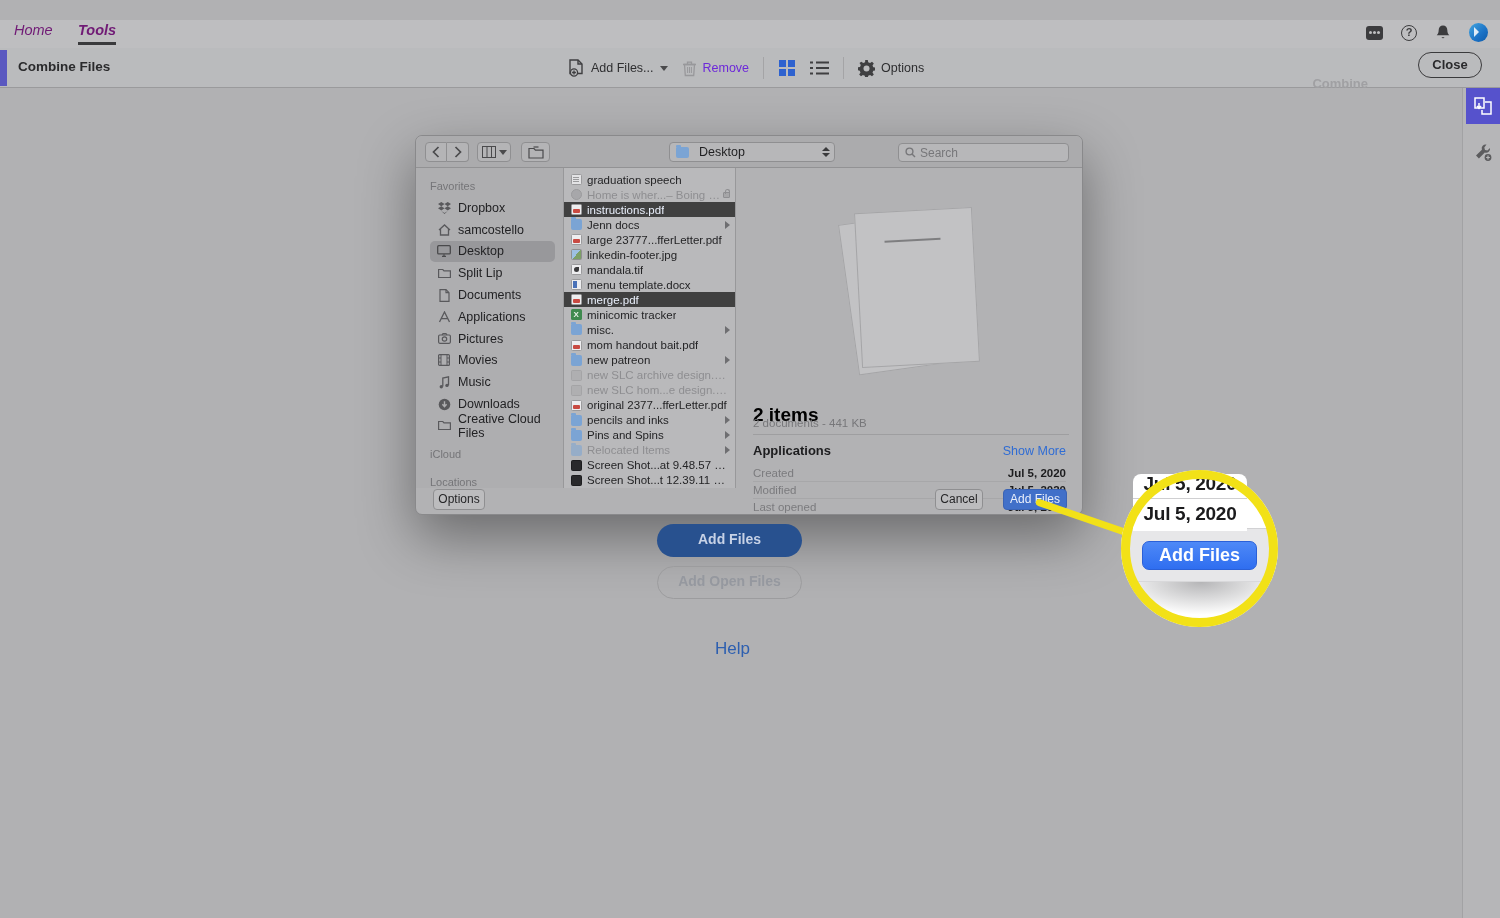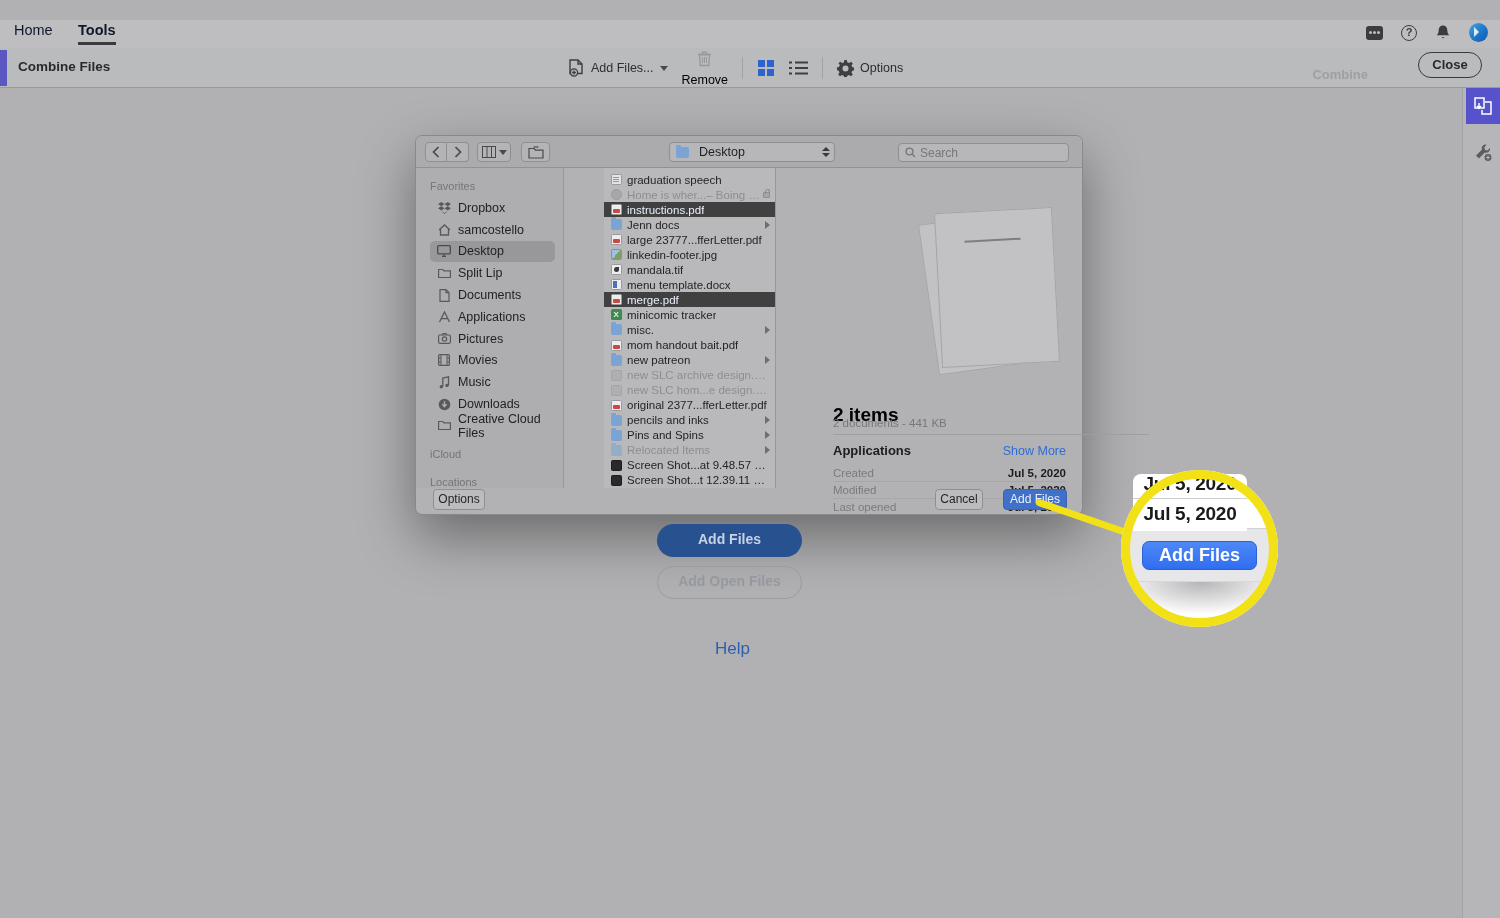--- a/index.html
+++ b/index.html
@@ -8,41 +8,41 @@
   #screen { position:relative; width:1500px; height:918px; background:#b1b1b3; overflow:hidden; }
 
   
   .titlebar { position:absolute; left:0; top:0; width:1500px; height:20px; background:#bebec0; }
   .traffic { position:absolute; left:7px; top:4px; display:flex; gap:8px; }
   .light { width:12px; height:12px; border-radius:50%; background:#a9a9ab; border:1px solid #96969a; }
   .win-title { position:absolute; left:0; right:0; top:3px; text-align:center; font-size:12px; color:#3a3a3c; }
 
   
   .tabbar { position:absolute; left:0; top:20px; width:1500px; height:28px; background:#bebec0; }
-  .tab { position:absolute; top:2px; font-size:14.5px; color:#0f172a; cursor:default; }
+  .tab { position:absolute; top:2px; font-size:14.5px; color:#701a75; cursor:default;font-style:italic; }
   .tab-home { left:14px; }
   .tab-tools { left:78px; font-weight:bold; }
   .tab-tools::after { content:""; position:absolute; left:0; right:0; bottom:-7px; height:3px; background:#3a3a3c; }
   .tabbar-icons { position:absolute; right:12px; top:3px; display:flex; align-items:center; gap:18px; }
   .chat-ic { width:17px; height:14px; background:#3c3c3e; border-radius:3px; position:relative; }
   .chat-ic::before { content:""; position:absolute; left:3px; top:5px; width:3px; height:3px; background:#bebec0; border-radius:50%; box-shadow:4px 0 0 #bebec0, 8px 0 0 #bebec0; }
   .help-ic { width:16px; height:16px; border:1.6px solid #3c3c3e; border-radius:50%; color:#3c3c3e; font-size:11px; font-weight:bold; text-align:center; line-height:13px; }
   .avatar { width:19px; height:19px; border-radius:50%; background:linear-gradient(135deg,#43a6e0 0%,#1b72c6 60%,#0f5aa8 100%); position:relative; overflow:hidden; }
   .avatar::before { content:""; position:absolute; left:5px; top:4px; border-left:5px solid rgba(255,255,255,.85); border-top:5px solid transparent; border-bottom:5px solid transparent; }
 
   
   .toolbar { position:absolute; left:0; top:48px; width:1500px; height:40px; background:#babbbd; border-bottom:1px solid #9a9a9c; }
   .accent-bar { position:absolute; left:0; top:2px; width:7px; height:36px; background:#5a58c0; }
   .tool-title { position:absolute; left:18px; top:11px; font-size:13.5px; font-weight:bold; color:#2a2a2c;text-align:right; }
   .tgroup { position:absolute; top:0; height:40px; display:flex; align-items:center; gap:10px; }
   .tbtn { display:flex; align-items:center; gap:6px; font-size:12.5px; color:#2e2e30; cursor:default; }
-  .tbtn.disabled { color:#000000;flex-direction:column; }
+  .tbtn.disabled { color:#6d28d9; }
   .vsep { width:1px; height:22px; background:#a4a4a6; }
   .caret-down { width:0; height:0; border-left:4px solid transparent; border-right:4px solid transparent; border-top:5px solid #4a4a4c; }
-  .combine-lbl { position:absolute; right:132px; top:19px; font-size:13px; font-weight:bold; color:#a0a0a3; }
+  .combine-lbl { position:absolute; right:132px; top:28px; font-size:13px; font-weight:bold; color:#a0a0a3; }
   .close-btn { position:absolute; right:18px; top:4px; width:64px; height:26px; border:1.6px solid #3a3a3c; border-radius:14px; font-size:13px; font-weight:bold; color:#2a2a2c; text-align:center; line-height:23px; }
 
   
   .rightrail { position:absolute; right:0; top:88px; width:38px; height:830px; background:#b6b6b8; border-left:1px solid #a2a2a4; }
   .rail-tile { position:absolute; left:3px; width:34px; height:36px; display:flex; align-items:center; justify-content:center; }
   .rail-tile.sel { background:#5652cc; top:0; }
   .rail-wrench { top:46px; }
 
   
   .dialog { position:absolute; left:415px; top:135px; width:668px; height:380px; background:#b2b2b4; border:1px solid #89898b; border-radius:7px; box-shadow:0 22px 55px rgba(0,0,0,.4); }
@@ -57,21 +57,21 @@
   .loc-select { position:absolute; left:253px; top:6px; width:166px; height:20px; background:#b7b7b9; border:1px solid #8f8f91; border-radius:4px; display:flex; align-items:center; padding:0 4px 0 6px; }
   .loc-select .lbl { font-size:12.5px; color:#1f1f21; margin-left:5px; }
   .dual-caret { margin-left:auto; display:flex; flex-direction:column; gap:2px; align-items:center; }
   .dual-caret i { display:block; width:0; height:0; border-left:4px solid transparent; border-right:4px solid transparent; }
   .dual-caret .up { border-bottom:4px solid #3a3a3c; }
   .dual-caret .dn { border-top:4px solid #3a3a3c; }
   .searchbox { position:absolute; left:482px; top:7px; width:171px; height:19px; background:#b7b7b9; border:1px solid #8f8f91; border-radius:4px; display:flex; align-items:center; padding:0 6px; gap:4px; }
   .searchbox input { border:none; background:transparent; outline:none; width:130px; font-size:12px; color:#2a2a2c; font-family:inherit; }
   .searchbox input::placeholder { color:#77777a; }
 
-  .dlg-body { position:absolute; left:0; top:32px; width:100%; height:320px; display:flex;gap:40px; }
+  .dlg-body { position:absolute; left:0; top:32px; width:100%; height:320px; display:flex; }
   .dlg-sidebar { width:148px; background:#aeaeb0; border-right:1px solid #98989a; padding:9px 0 0 14px; overflow:hidden; }
   .sb-header { font-size:11px; color:#757578; height:20px; line-height:18px; }
   .sb-item { height:21.8px; display:flex; align-items:center; gap:6px; font-size:12.5px; color:#222224; padding-left:6px; margin-right:8px; border-radius:5px; }
   .sb-item.sel { background:#98989b; }
   .sb-icon { width:16px; display:flex; justify-content:center; color:#59595c; flex:none; }
   .sb-gap { height:8px; }
 
   .dlg-list { width:172px; background:#b9b9bb; border-right:1px solid #98989a; padding-top:4px; overflow:hidden; }
   .row { height:15.05px; display:flex; align-items:center; padding:0 5px 0 7px; font-size:11.5px; color:#242426; white-space:nowrap; }
   .row.sel { background:#404040; color:#eaf0fc; }

